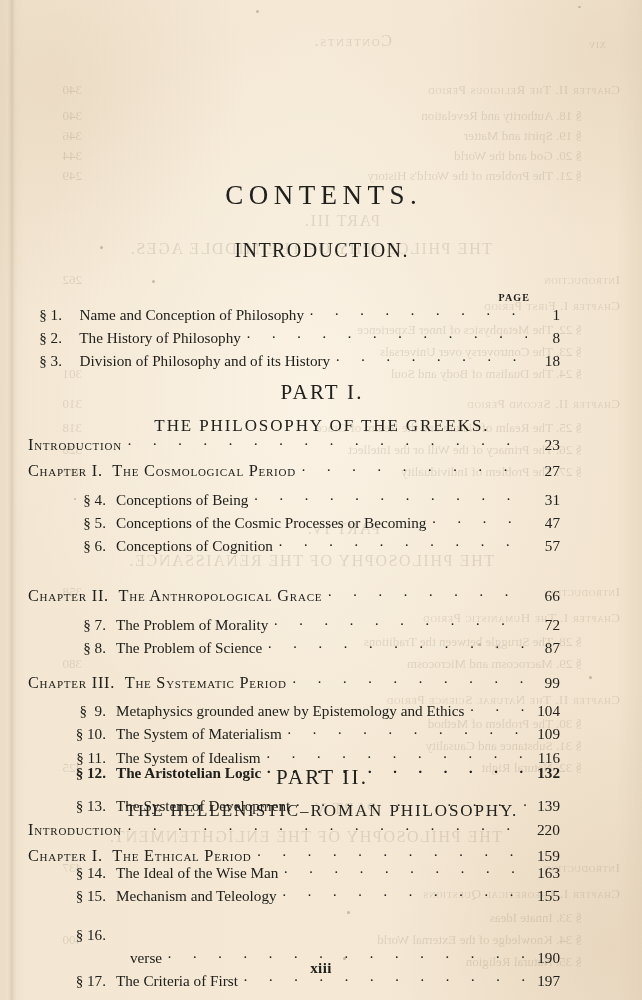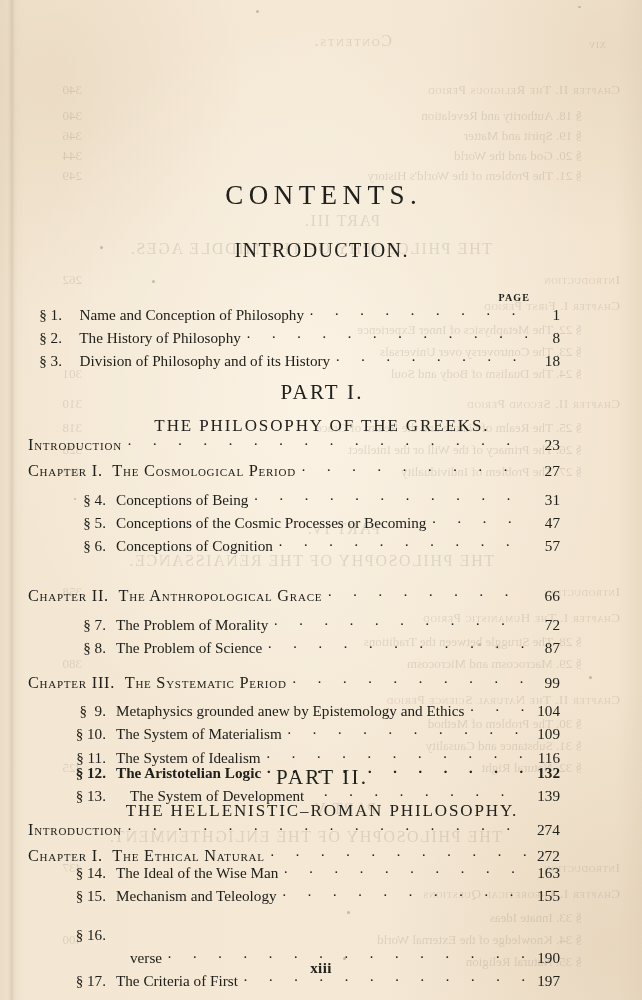--- a/index.html
+++ b/index.html
@@ -343,41 +343,41 @@
           <span class="title">The System of Idealism</span>
           <span class="leader">· · · · · · · · · · · · · · · · · · · · · · · · · · · · · · · · · · · · · · · · · · · · · · · · · · · · · · · · · · · · · · · ·</span>
           <span class="pg">116</span>
         </div>
         <div class="entry row-sec" style="padding-left: 32px; font-weight: bold;">
           <span class="num">§ 12.</span>
           <span class="title">The Aristotelian Logic</span>
           <span class="leader">· · · · · · · · · · · · · · · · · · · · · · · · · · · · · · · · · · · · · · · · · · · · · · · · · · · · · · · · · · · · · · · ·</span>
           <span class="pg">132</span>
         </div>
-        <div class="entry row-sec" style="margin-top: 8px; padding-left: 32px; gap: 14px;">
+        <div class="entry row-sec" style="margin-top: 18px; padding-left: 32px;">
           <span class="num">§ 13.</span>
           <span class="title">The System of Development</span>
           <span class="leader">· · · · · · · · · · · · · · · · · · · · · · · · · · · · · · · · · · · · · · · · · · · · · · · · · · · · · · · · · · · · · · · ·</span>
           <span class="pg">139</span>
         </div>
       </div>
 
     <h2 class="h-part" id="part1-label" style="position:absolute; top:765px; left:0; right:0;">PART II.</h2>
     <h3 class="h-parttitle" id="part1-title" style="position:absolute; top:795px; left:0; right:0;">THE HELLENISTIC–ROMAN PHILOSOPHY.</h3>
     <div class="block" id="part1-block" style="top:822px;">
         <div class="entry row-chap">
           <span class="title">Introduction</span>
           <span class="leader">· · · · · · · · · · · · · · · · · · · · · · · · · · · · · · · · · · · · · · · · · · · · · · · · · · · · · · · · · · · · · · · ·</span>
-          <span class="pg">274</span>
+          <span class="pg">220</span>
         </div>
         <div class="entry row-chap" style="margin-top: 10px;">
           <span class="num">Chapter I.  </span>
-          <span class="title">The Ethical Natural</span>
-          <span class="leader">· · · · · · · · · · · · · · · · · · · · · · · · · · · · · · · · · · · · · · · · · · · · · · · · · · · · · · · · · · · · · · · ·</span>
-          <span class="pg">272</span>
+          <span class="title">The Ethical Period</span>
+          <span class="leader">· · · · · · · · · · · · · · · · · · · · · · · · · · · · · · · · · · · · · · · · · · · · · · · · · · · · · · · · · · · · · · · ·</span>
+          <span class="pg">159</span>
         </div>
         <div class="entry row-sec" style="padding-left: 32px;">
           <span class="num">§ 14.</span>
           <span class="title">The Ideal of the Wise Man</span>
           <span class="leader">· · · · · · · · · · · · · · · · · · · · · · · · · · · · · · · · · · · · · · · · · · · · · · · · · · · · · · · · · · · · · · · ·</span>
           <span class="pg">163</span>
         </div>
         <div class="entry row-sec" style="margin-top: 8px; padding-left: 32px;">
           <span class="num">§ 15.</span>
           <span class="title">Mechanism and Teleology</span>

